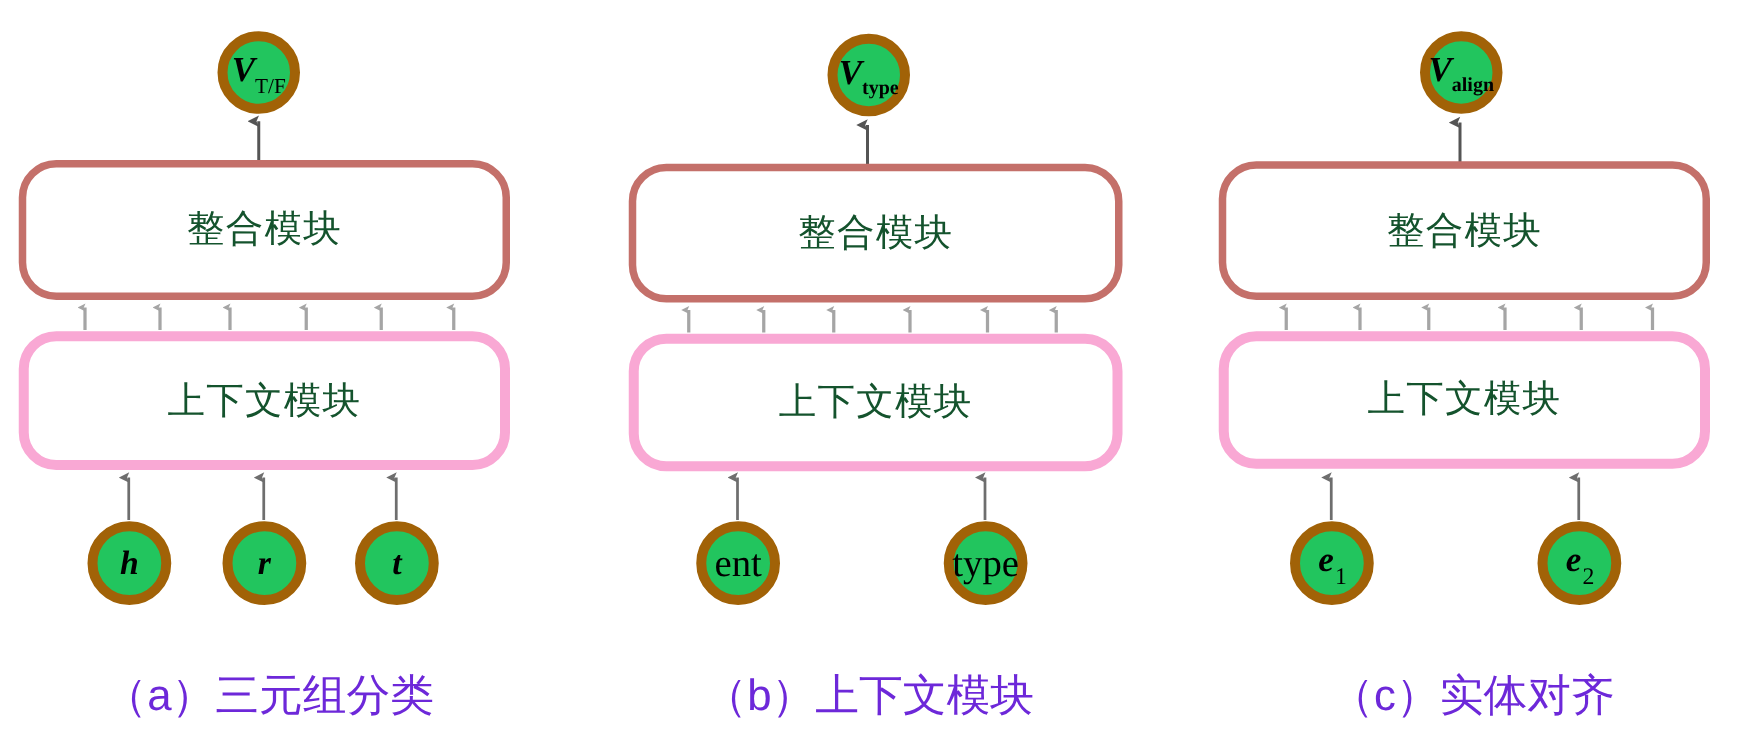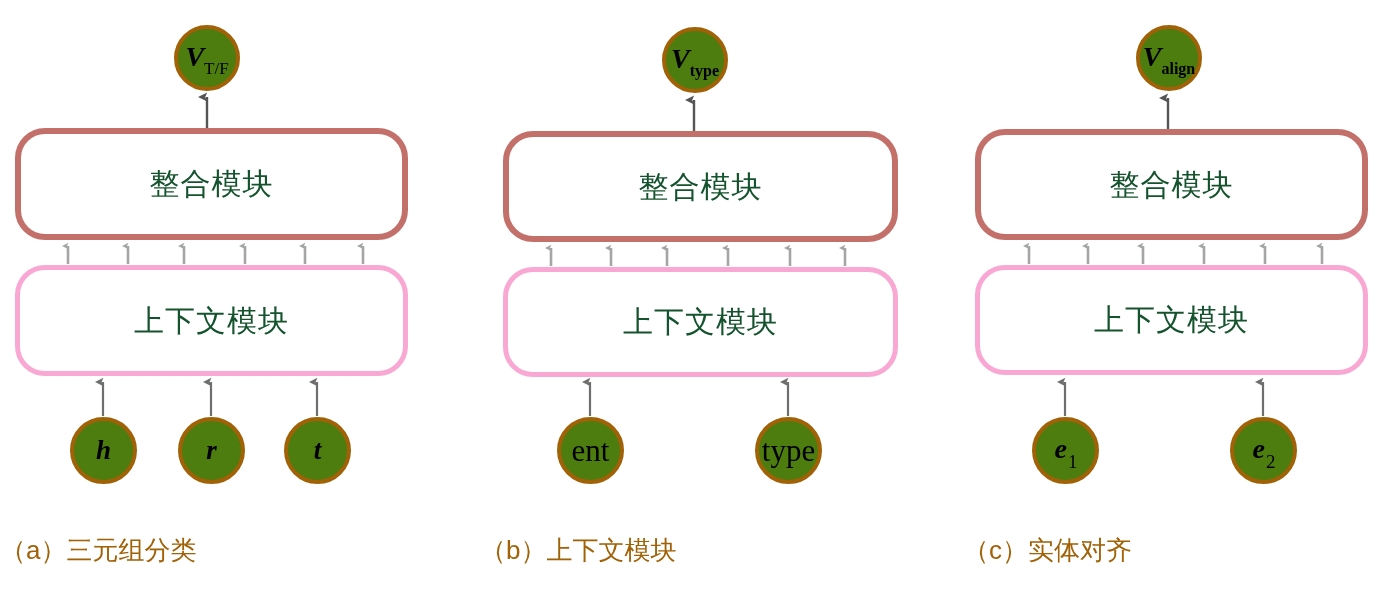--- a/index.html
+++ b/index.html
@@ -29,37 +29,37 @@
     background: #ffffff;
     border-radius: 30px;
     display: flex;
     align-items: center;
     justify-content: center;
   }
   .module-box.fusion {
     border: 6px solid #c4706a;
   }
   .module-box.context {
-    border: 5px solid #f9a8d4;
+    border: 8px solid #f9a8d4;
   }
   .module-label {
     font-family: "Liberation Sans", "DejaVu Sans", sans-serif;
     font-size: 30px;
     color: #14532d;
     letter-spacing: 1px;
     line-height: 1;
     user-select: none;
   }
   
   .node-circle {
     position: absolute;
     box-sizing: border-box;
-    border: 4px solid #a16207;
+    border: 8px solid #a16207;
     border-radius: 50%;
-    background: #4d7c0f;
+    background: #22c55e;
     display: flex;
     align-items: center;
     justify-content: center;
   }
   .node-label {
     font-family: "Liberation Serif", "DejaVu Serif", serif;
     color: #000000;
     line-height: 1;
     white-space: nowrap;
     user-select: none;
@@ -111,24 +111,24 @@
     position: absolute;
     left: 0;
     top: 0;
     width: 1393px;
     height: 593px;
     pointer-events: none;
   }
   
   .caption {
     position: absolute;
-    text-align: left;
+    text-align: center;
     font-family: "Liberation Sans", "DejaVu Sans", sans-serif;
-    font-size: 26px;
-    color: #a16207;
+    font-size: 35px;
+    color: #6d28d9;
     letter-spacing: 0px;
     white-space: nowrap;
     user-select: none;
   }
 </style>
 </head>
 <body>
 
 <div id="figure">
 

